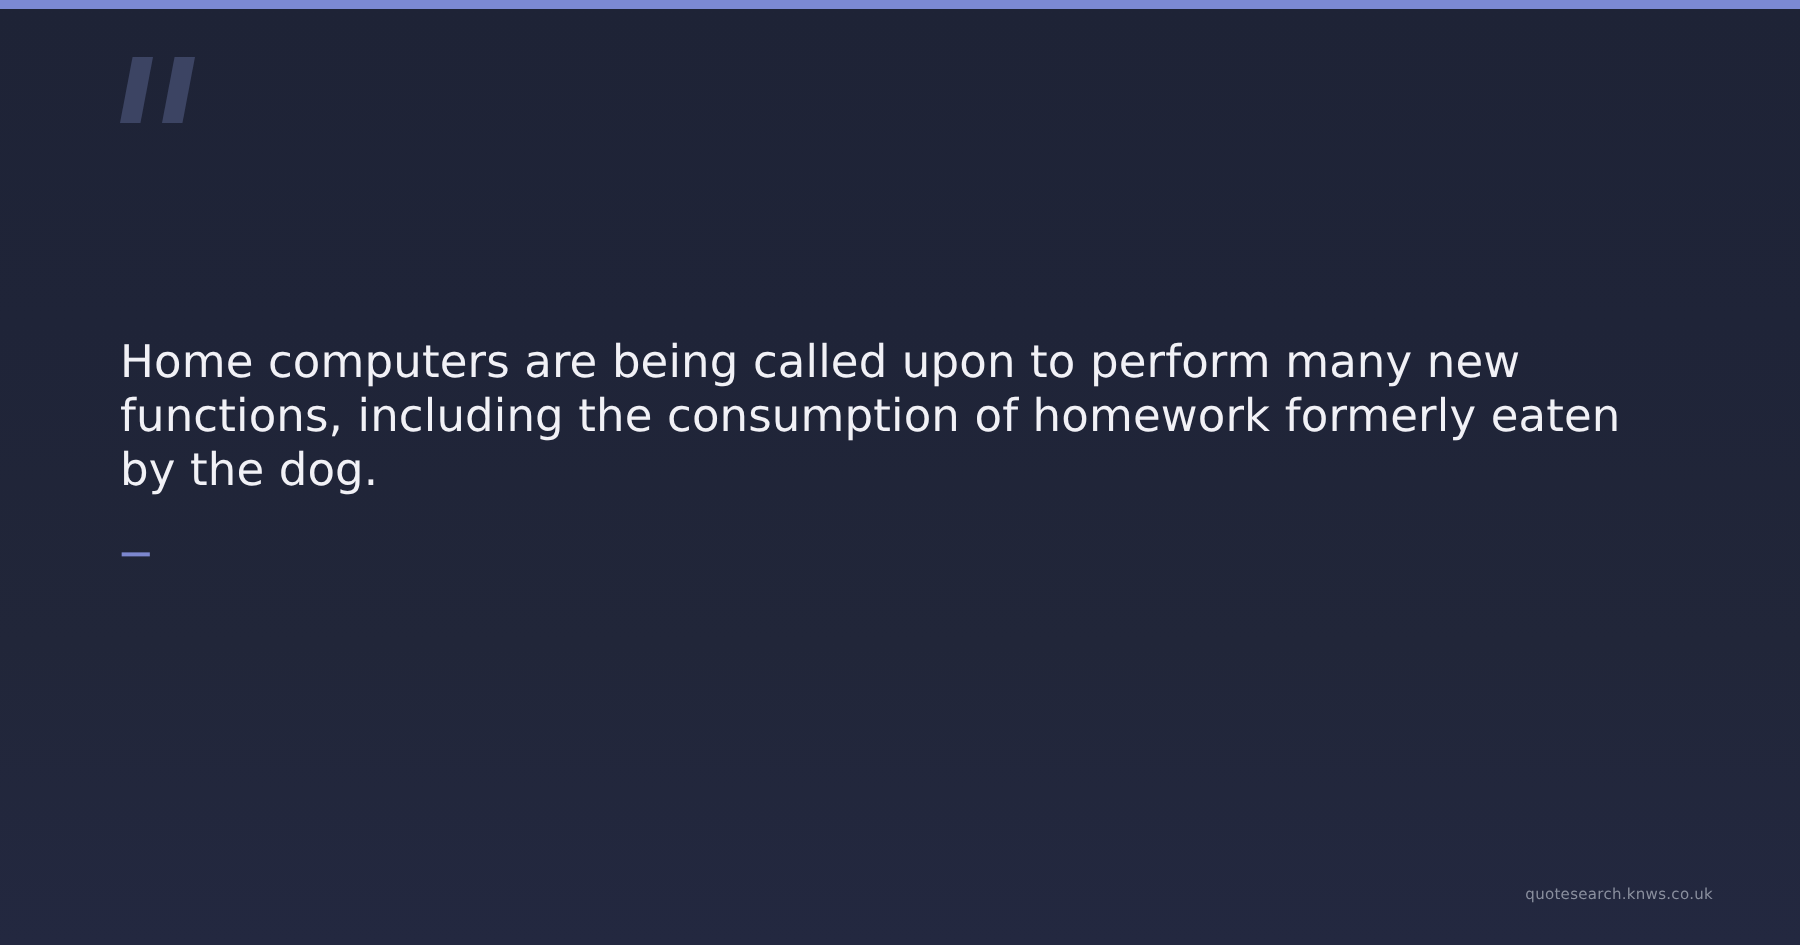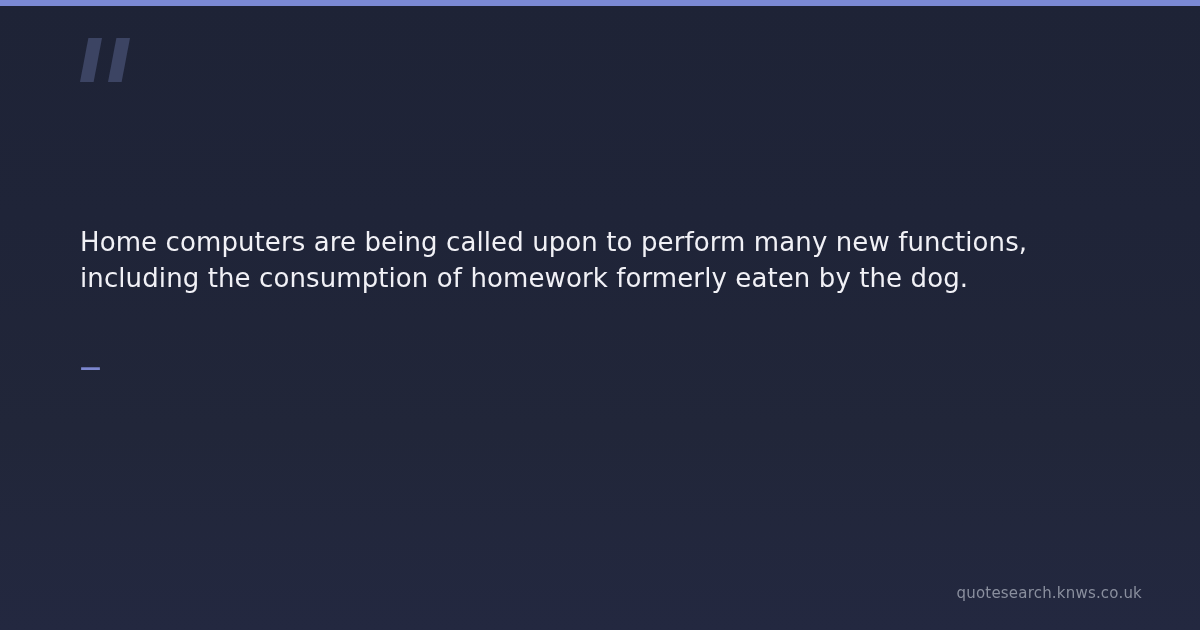--- a/index.html
+++ b/index.html
@@ -66,21 +66,21 @@
 
   .quote-body {
     position: absolute;
     left: 80px;
     top: 224px;
     width: 1010px;
   }
 
   .quote-text {
     margin: 0;
-    font-size: 26px;
+    font-size: 30px;
     line-height: 36px;
     font-weight: 400;
     letter-spacing: 0.1px;
     color: #f1f1f6;
     font-family: "DejaVu Sans", sans-serif;
   }
 
   .attribution {
     position: absolute;
     left: 80px;
@@ -100,21 +100,21 @@
   }
 
   .attribution .author-name {
     color: #7c87cf;
   }
 
   .watermark {
     position: absolute;
     right: 58px;
     bottom: 28px;
-    font-size: 15px;
+    font-size: 10px;
     font-weight: 400;
     letter-spacing: 0.2px;
     color: #8a8f9e;
     font-family: "DejaVu Sans", sans-serif;
   }
 </style>
 </head>
 <body>
 
 <div class="quote-card">

